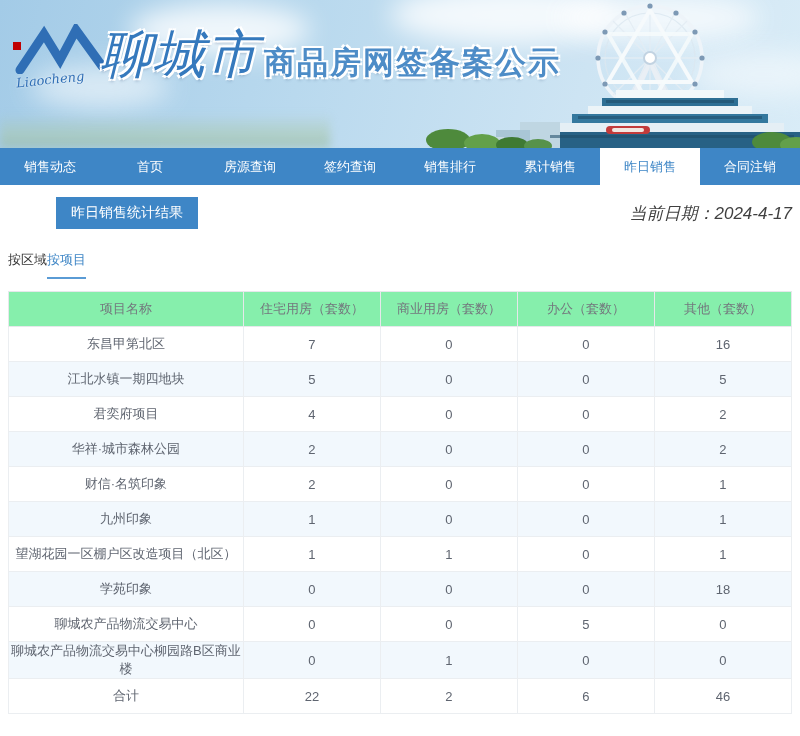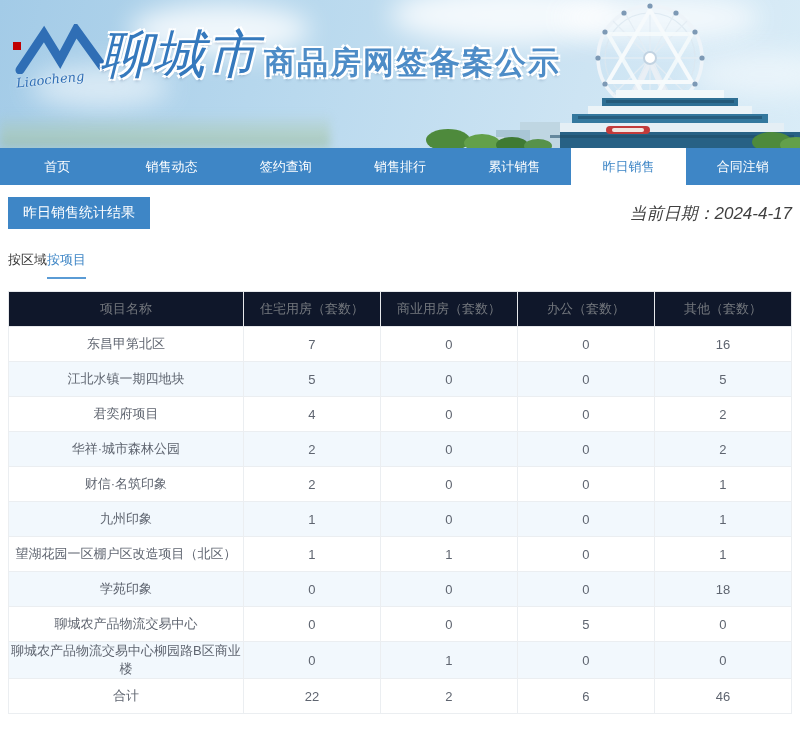--- a/index.html
+++ b/index.html
@@ -35,31 +35,31 @@
   
   .nav { display:flex; width:800px; height:37px; background:#3e86c6; }
   .nav-item { flex:1; display:flex; align-items:center; justify-content:center;
               color:#fff; font-size:13px; text-decoration:none; cursor:pointer; }
   .nav-item.active { background:#fff; color:#3e86c6; }
 
   
   .content { padding:12px 8px 0 8px; }
   .content-head { display:flex; align-items:center; justify-content:space-between; }
   .section-title { display:inline-block; background:#3e86c6; color:#fff; font-size:14px;
-                   padding:7px 15px; }
+                   padding:7px 15px;margin-left:48px; }
   .date-line { font-size:17px; color:#404040;font-style:italic; }
   .tabs { margin-top:22px; display:flex; }
   .tab { font-size:13px; color:#333; cursor:pointer; padding-bottom:8px; }
   .tab.active { color:#3e86c6; border-bottom:2px solid #5a9bd5; }
 
   
   table { width:100%; border-collapse:collapse; margin-top:12px; table-layout:fixed; }
   th, td { height:35px; text-align:center; font-size:13px; font-weight:normal;
            border:1px solid #ebeef1; }
-  th { background:#0f172a; color:#73777d; border-color:#e6e8eb;text-align:center; }
+  th { background:#86efac; color:#73777d; border-color:#e6e8eb;text-align:center; }
   td { color:#5f6570; }
   th:first-child, td:first-child { width:30%; }
   tbody tr:nth-child(even) td { background:#f2f8fd; }
 </style>
 </head>
 <body>
 
 <div class="banner">
   <div class="cloud c1"></div>
   <div class="cloud c2"></div>
@@ -137,22 +137,23 @@
       <rect x="1" y="18" width="8" height="8" fill="#c00000"></rect>
       <path d="M8,46 L32,10 L48,36 L64,6 L90,42" fill="none" stroke="#2f6eb5" stroke-width="9" stroke-linecap="round" stroke-linejoin="miter"></path>
     </svg>
     <span class="logo-script">Liaocheng</span>
   </div>
   <div class="city-name">聊城市</div>
   <div class="banner-title">商品房网签备案公示</div>
 </div>
 
 <div class="nav">
+  <a class="nav-item">销售动态</a>
   <a class="nav-item">首页</a>
-  <a class="nav-item">销售动态</a>
+  <a class="nav-item">房源查询</a>
   <a class="nav-item">签约查询</a>
   <a class="nav-item">销售排行</a>
   <a class="nav-item">累计销售</a>
   <a class="nav-item active">昨日销售</a>
   <a class="nav-item">合同注销</a>
 </div>
 
 <div class="content">
   <div class="content-head">
     <div class="section-title">昨日销售统计结果</div>

